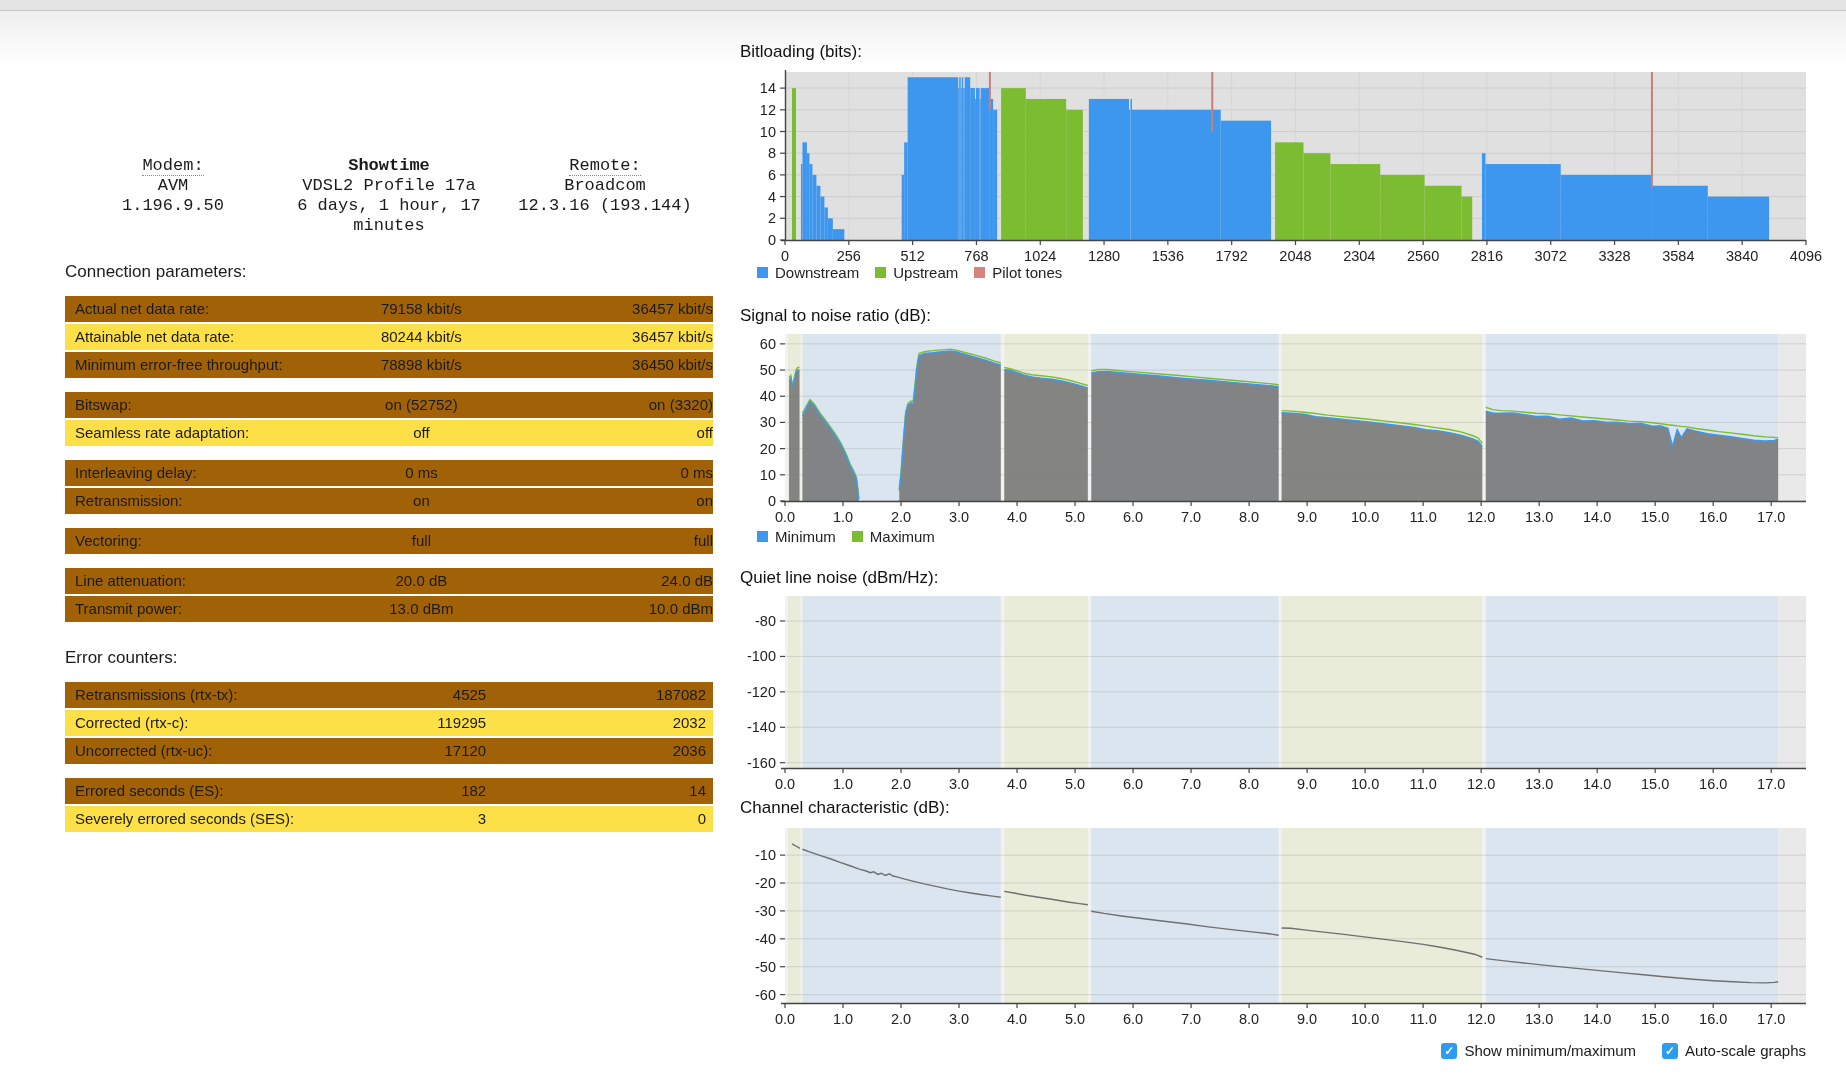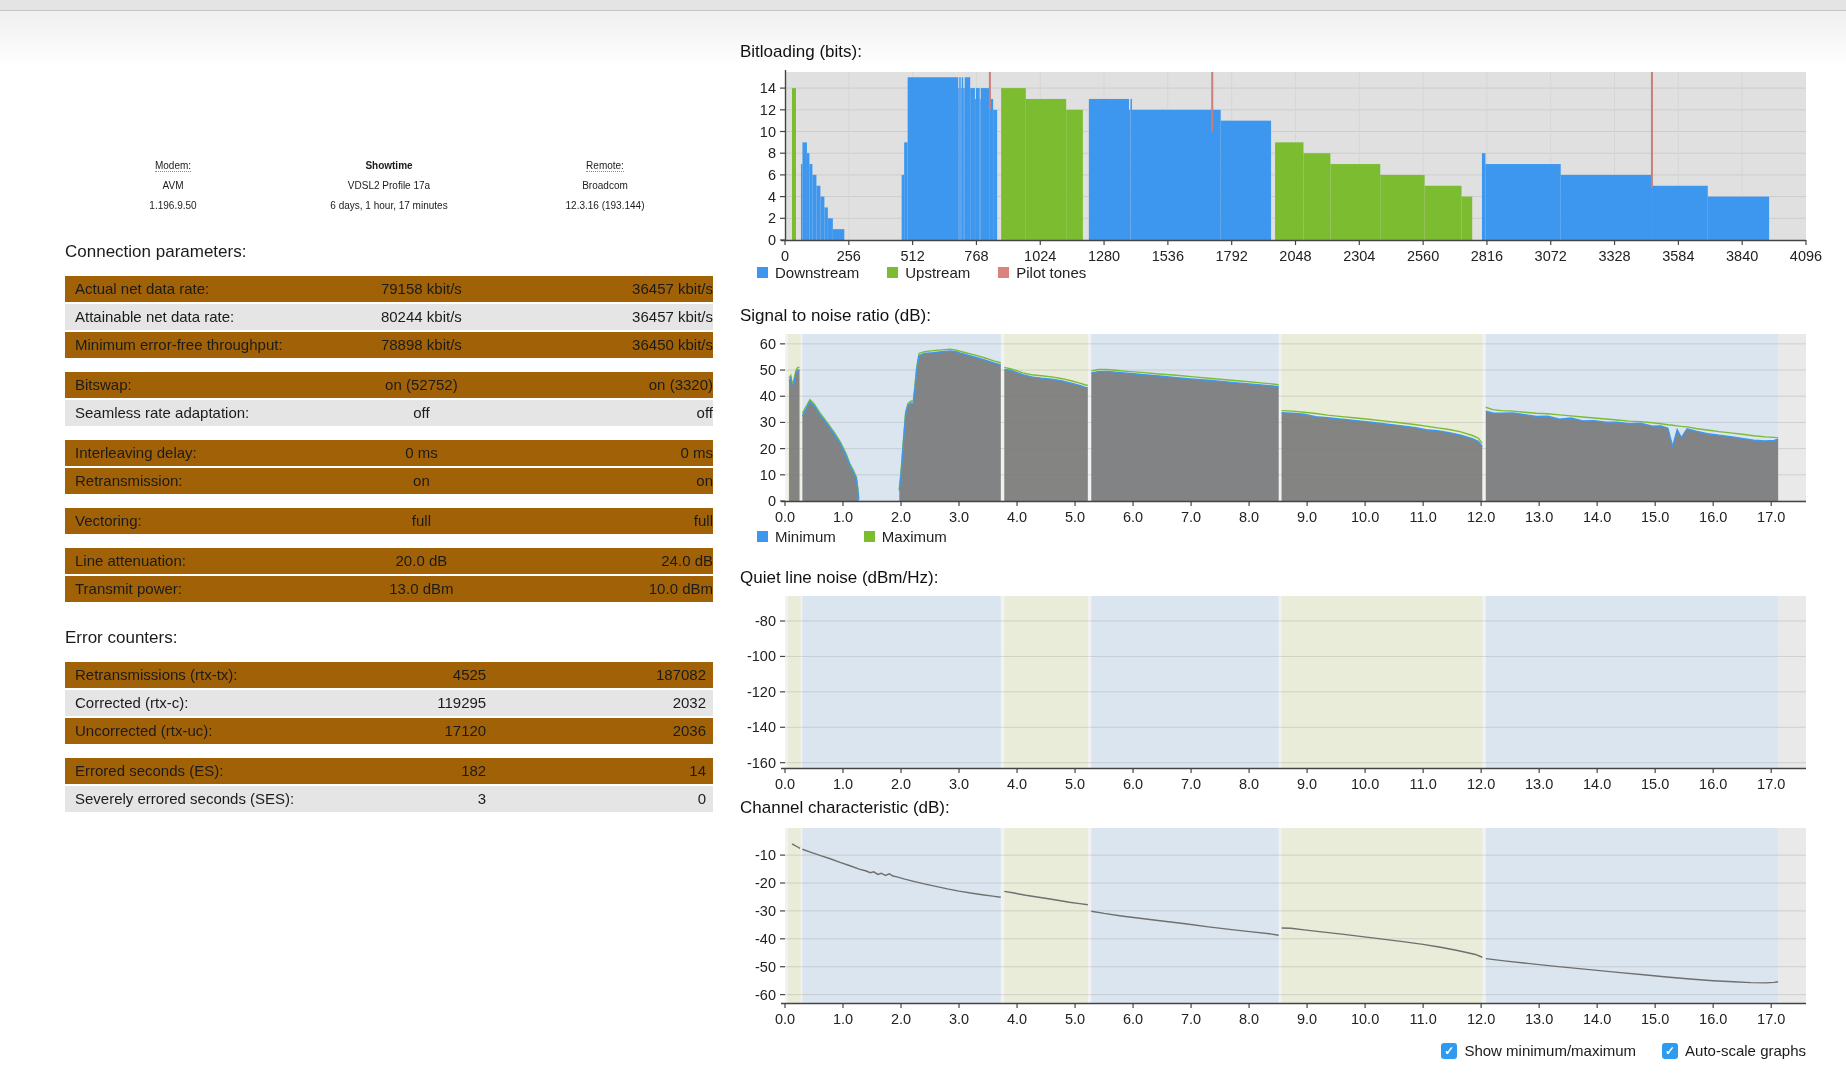--- a/index.html
+++ b/index.html
@@ -6,41 +6,41 @@
   body{width:1846px;height:1088px;position:relative;overflow:hidden;
        font-family:"Liberation Sans", sans-serif;color:#1b1b1b;
        -webkit-font-smoothing:antialiased;}
   .topbar{position:absolute;left:0;top:0;width:1846px;height:10px;background:#e4e4e4;
           border-bottom:1px solid #c6c6c6;}
   .topfade{position:absolute;left:0;top:11px;width:1846px;height:55px;
            background:linear-gradient(#efefef,#ffffff);}
   
   #left-panel{position:absolute;left:65px;top:156px;width:648px;}
   .info-row{display:flex;width:100%;}
-  .info-col{flex:1 1 0;text-align:center;font-size:10px;line-height:20px;}
+  .info-col{flex:1 1 0;text-align:center;font-size:17px;line-height:20px;font-family:Liberation Mono, monospace;}
   .info-label{border-bottom:1px dotted #8a8a8a;padding-bottom:0px;}
   .info-strong{font-weight:bold;}
   .section-heading{font-size:17px;margin-top:26px;margin-bottom:14px;}
   .tbl{width:100%;}
   .tbl-group{margin-bottom:14px;}
   .tbl-row{display:flex;height:26px;line-height:26px;font-size:15px;margin-bottom:2px;}
   .tbl-row.odd{background:#a16207;}
-  .tbl-row.even{background:#e5e5e5;}
+  .tbl-row.even{background:#fde047;}
   .cell-label{flex:0 0 45%;padding-left:10px;box-sizing:border-box;}
   .cell-v1{flex:0 0 20%;box-sizing:border-box;}
   .cell-v2{flex:1 1 auto;box-sizing:border-box;}
   .align-center .cell-v1{text-align:center;}
   .align-center .cell-v2{text-align:right;padding-left:66px;}
   .align-right .cell-v1{text-align:right;}
   .align-right .cell-v2{text-align:right;padding-right:7px;}
   
   #charts{position:absolute;left:740px;top:0;width:1086px;height:1088px;}
   .chart-title{position:absolute;left:0;font-size:17px;color:#111;}
   .chart-svg{position:absolute;left:0;}
-  .legend{position:absolute;left:17px;display:flex;gap:28px;font-size:15px;align-items:center;color:#222;}
+  .legend{position:absolute;left:17px;display:flex;gap:16px;font-size:15px;align-items:center;color:#222;}
   .legend-item{display:flex;align-items:center;gap:7px;}
   .legend-swatch{width:11px;height:11px;display:inline-block;}
   .checkbox-row{position:absolute;right:20px;top:1042px;display:flex;gap:26px;align-items:center;font-size:15px;}
   .cb-item{display:flex;align-items:center;gap:7px;}
   .cb-box{width:16px;height:16px;border-radius:3px;background:#2d9bf0;display:inline-flex;
           align-items:center;justify-content:center;color:#fff;font-size:12px;font-weight:bold;line-height:16px;}
   svg text{font-family:"Liberation Sans", sans-serif;}
 </style>
 </head>
 <body>

